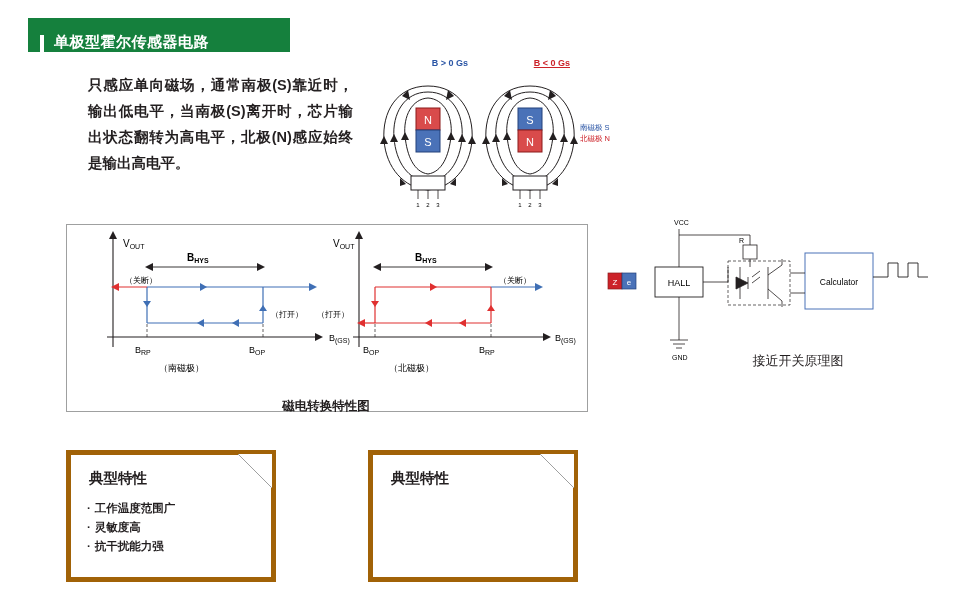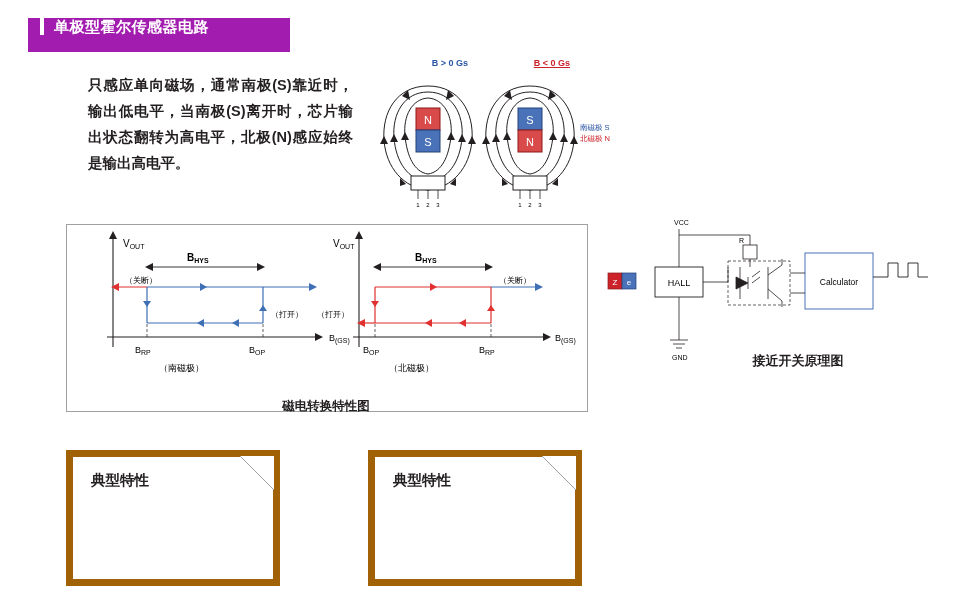--- a/index.html
+++ b/index.html
@@ -8,22 +8,22 @@
     background:#ffffff;
     font-family:"Liberation Sans","DejaVu Sans",sans-serif;
     color:#231f20;
     position:relative;
     overflow:hidden;
   }
   
   .header{
     position:absolute;left:28px;top:18px;
     width:262px;height:34px;
-    background:#a21caf;
-    display:flex;align-items:flex-start;
+    background:#15803d;
+    display:flex;align-items:flex-end;
   }
   .header .bar{
     width:4px;height:17px;background:#ffffff;margin-left:12px;margin-right:10px;
   }
   .header .title{
     color:#ffffff;font-size:15px;font-weight:bold;letter-spacing:.5px;
   }
   
   .intro{
     position:absolute;left:88px;top:72px;width:265px;
@@ -49,26 +49,26 @@
     position:absolute;left:66px;top:224px;width:520px;height:186px;
     border:1px solid #9fa0a0;background:#ffffff;
   }
   .chartcap{
     position:absolute;left:66px;top:398px;width:520px;text-align:center;
     font-size:12.5px;font-weight:bold;
   }
   
   .proxcap{
     position:absolute;left:648px;top:352px;width:300px;
-    font-size:13px;font-weight:bold;text-align:center;
+    font-size:13px;font-weight:normal;text-align:center;
   }
   
   .card{
     position:absolute;top:450px;height:122px;
-    border:7px solid #a16207;background:#ffffff;
+    border:5px solid #a16207;background:#ffffff;
   }
   .card.c1{left:66px;width:200px;}
   .card.c2{left:368px;width:200px;}
   .card .ctitle{
     position:absolute;left:18px;top:14px;font-size:14.5px;font-weight:bold;
   }
   .card ul{
     position:absolute;left:16px;top:44px;margin:0;padding:0;list-style:none;
     font-size:11.5px;line-height:19px;font-weight:bold;
   }
@@ -340,20 +340,25 @@
 
 <div class="card c1">
   <div class="corner2">
     <svg width="34" height="34" viewBox="0 0 34 34">
       <polygon points="0,0 34,0 34,34" fill="#ffffff"></polygon>
       <line x1="0" y1="0" x2="34" y2="34" stroke="#9fa0a0" stroke-width="1"></line>
       <line x1="0" y1="-1" x2="0" y2="0" stroke="#9fa0a0"></line>
     </svg>
   </div>
   <div class="ctitle">典型特性</div>
+  <ul>
+    <li>工作温度范围广</li>
+    <li>灵敏度高</li>
+    <li>抗干扰能力强</li>
+  </ul>
 </div>
 
 <div class="card c2">
   <div class="corner2">
     <svg width="34" height="34" viewBox="0 0 34 34">
       <polygon points="0,0 34,0 34,34" fill="#ffffff"></polygon>
       <line x1="0" y1="0" x2="34" y2="34" stroke="#9fa0a0" stroke-width="1"></line>
     </svg>
   </div>
   <div class="ctitle">典型特性</div>

